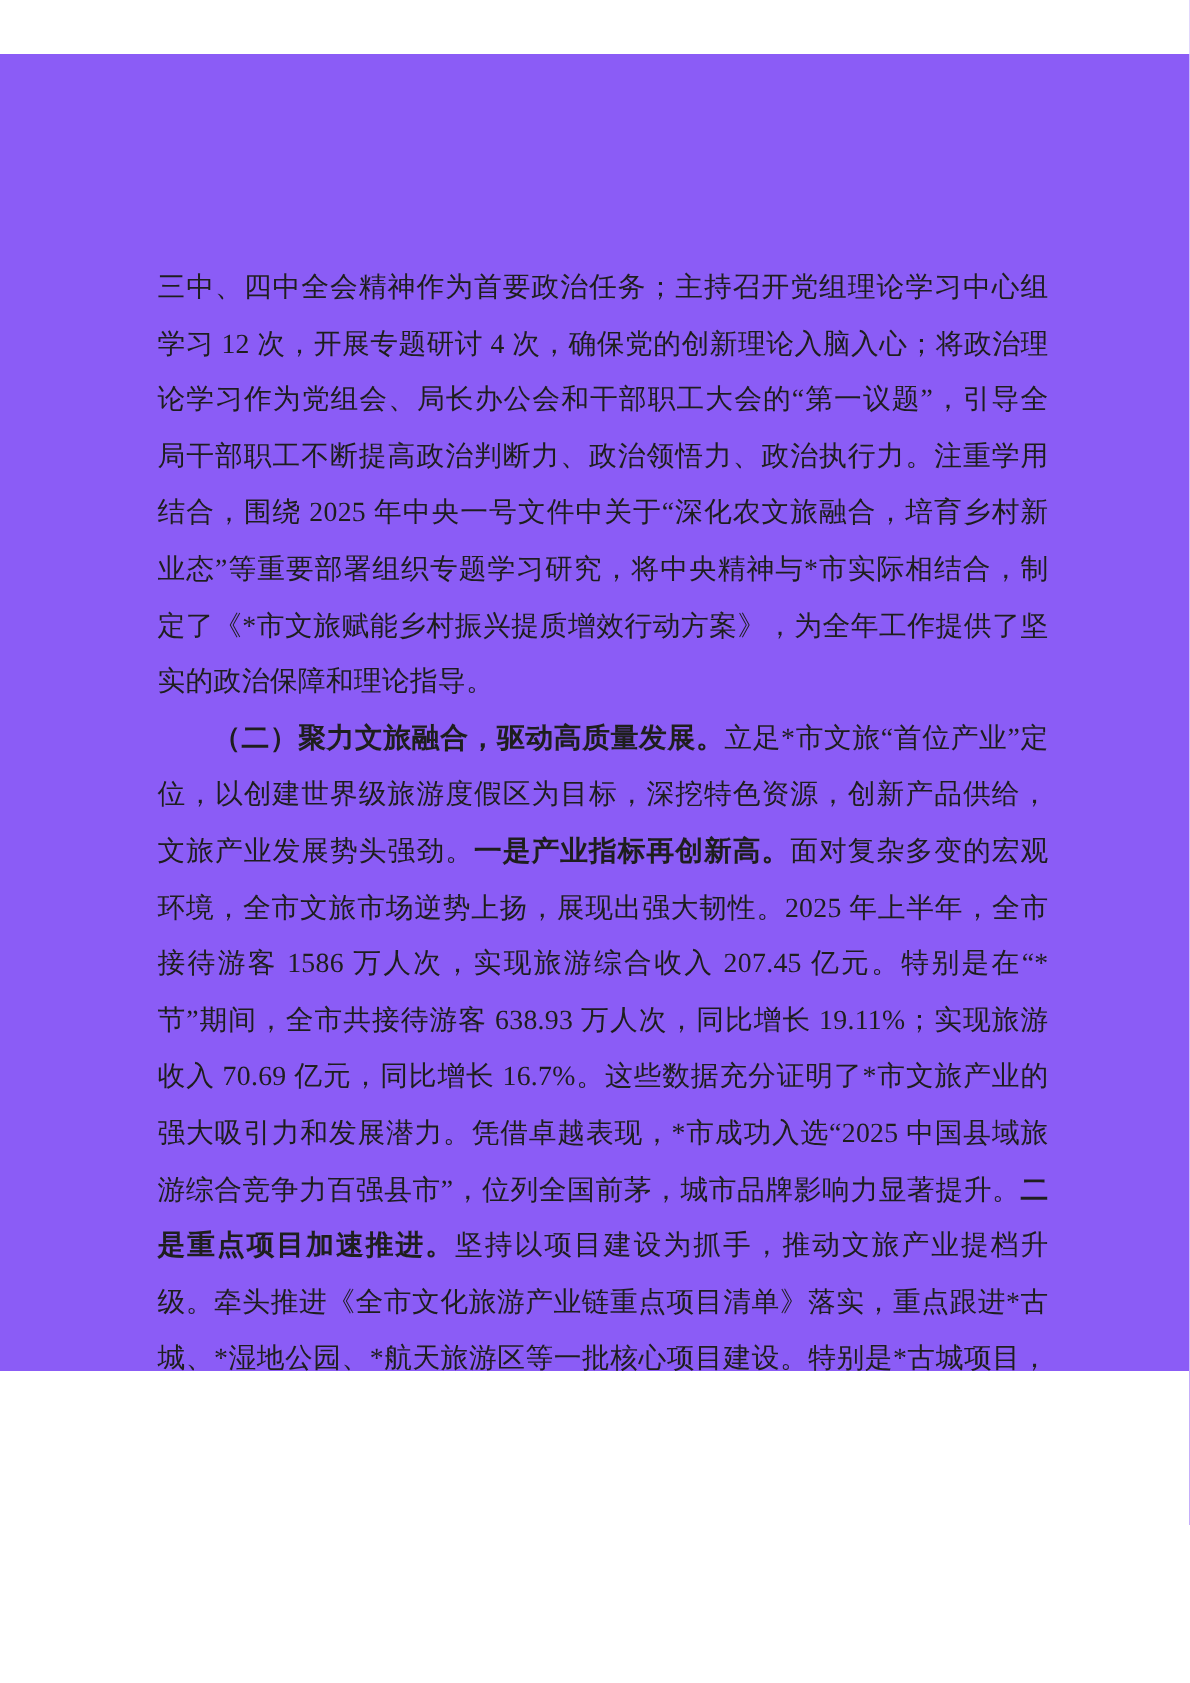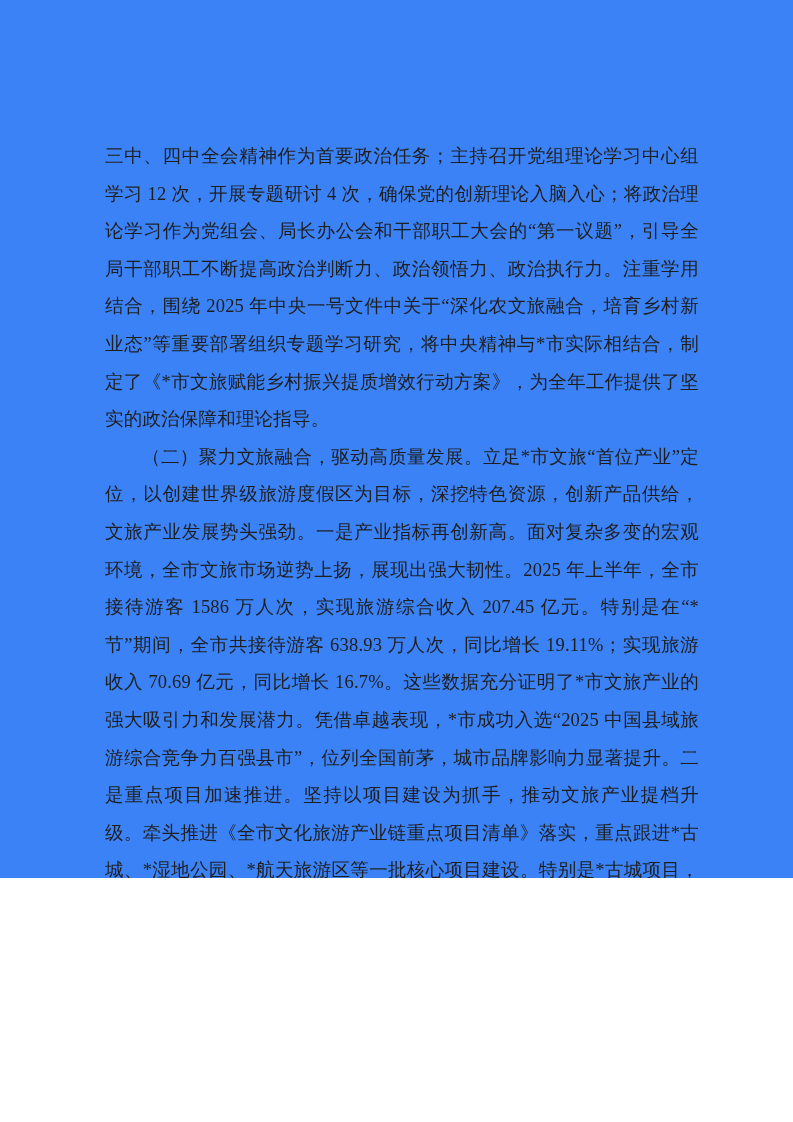--- a/index.html
+++ b/index.html
@@ -4,24 +4,25 @@
 <style>
   html, body {
     margin: 0;
     padding: 0;
     background: #ffffff;
   }
   .page {
     position: relative;
     width: 793px;
     height: 878px;
-    background: #3b82f6;
+    background: #8b5cf6;
     overflow: hidden;
     font-family: "Liberation Serif", "DejaVu Serif", serif;
     color: #1e1e1e;
+    margin-top: 36px;
   }
   .doc-content {
     position: absolute;
     left: 105px;
     top: 138px;
     width: 594px;
   }
   .para {
     margin: 0;
     font-size: 18.5px;
@@ -32,21 +33,21 @@
     word-break: break-all;
   }
   .para.indent {
     text-indent: 37px;
   }
   .run-normal {
     font-weight: normal;
   }
   
   .run-kai {
-    font-weight: normal;
+    font-weight: bold;
   }
   .page-footer {
     position: absolute;
     left: 128px;
     top: 1028px;
     font-size: 18px;
     line-height: 26px;
     color: #1e1e1e;
     letter-spacing: 1px;
   }

